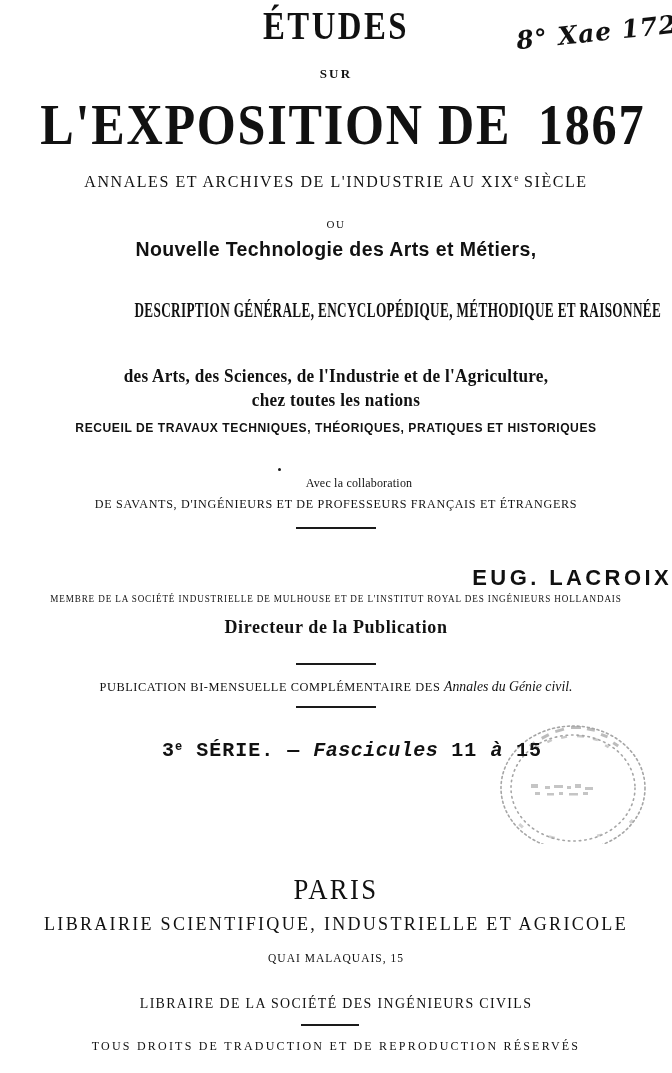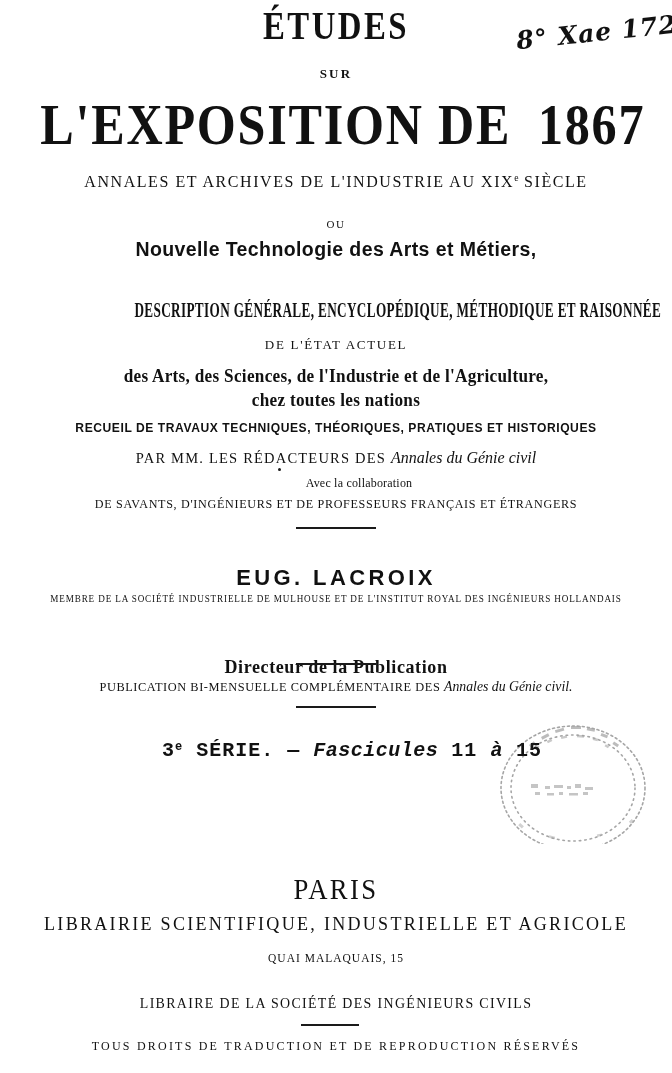--- a/index.html
+++ b/index.html
@@ -179,38 +179,38 @@
   .rule-3 { left: 296px; top: 706px; width: 80px; }
   .rule-4 { left: 301px; top: 1024px; width: 58px; height: 1.5px; }
 
   
   .lacroix {
     top: 567px;
     font-family: "Liberation Sans", "DejaVu Sans", sans-serif;
     font-size: 22px;
     font-weight: 700;
     letter-spacing: 3.4px;
+    text-align: right;
   }
 
   
   .membre {
     top: 595px;
     font-size: 9.5px;
     letter-spacing: 0.9px;
     transform: scaleX(0.96);
   }
 
   
   .directeur {
     top: 618px;
     font-family: "Liberation Serif", "DejaVu Serif", serif;
     font-size: 18px;
     font-weight: 700;
     letter-spacing: 0.6px;
-    margin-top: 40px;
   }
 
   
   .publication {
     top: 679px;
     font-size: 13px;
     letter-spacing: 0.6px;
     transform: scaleX(0.95);
   }
   .publication i {
@@ -331,30 +331,26 @@
   <div class="line annales">
     <span>ANNALES ET ARCHIVES DE L'INDUSTRIE AU XIX</span><sup>e</sup><span> SIÈCLE</span>
   </div>
 
   <div class="line nouvelle1">Nouvelle Technologie des Arts et Métiers,</div>
 
   <div class="line ou">OU</div>
 
   <div class="line description">DESCRIPTION GÉNÉRALE, ENCYCLOPÉDIQUE, MÉTHODIQUE ET RAISONNÉE</div>
 
-  <div class="line etat">DE L'ÉTAT ACTUEL</div>
 
   <div class="line arts1">des Arts, des Sciences, de l'Industrie et de l'Agriculture,</div>
   <div class="line arts2">chez toutes les nations</div>
 
   <div class="line recueil">RECUEIL DE TRAVAUX TECHNIQUES, THÉORIQUES, PRATIQUES ET HISTORIQUES</div>
 
-  <div class="line parmm">
-    <span>PAR MM. LES RÉDACTEURS DES </span><i>Annales du Génie civil</i>
-  </div>
 
   <div class="dot dot-a"></div>
 
   <div class="line avec">Avec la collaboration</div>
 
   <div class="line savants">DE SAVANTS, D'INGÉNIEURS ET DE PROFESSEURS FRANÇAIS ET ÉTRANGERS</div>
 
   <div class="rule rule-1"></div>
 
   <div class="line lacroix">EUG. LACROIX</div>

